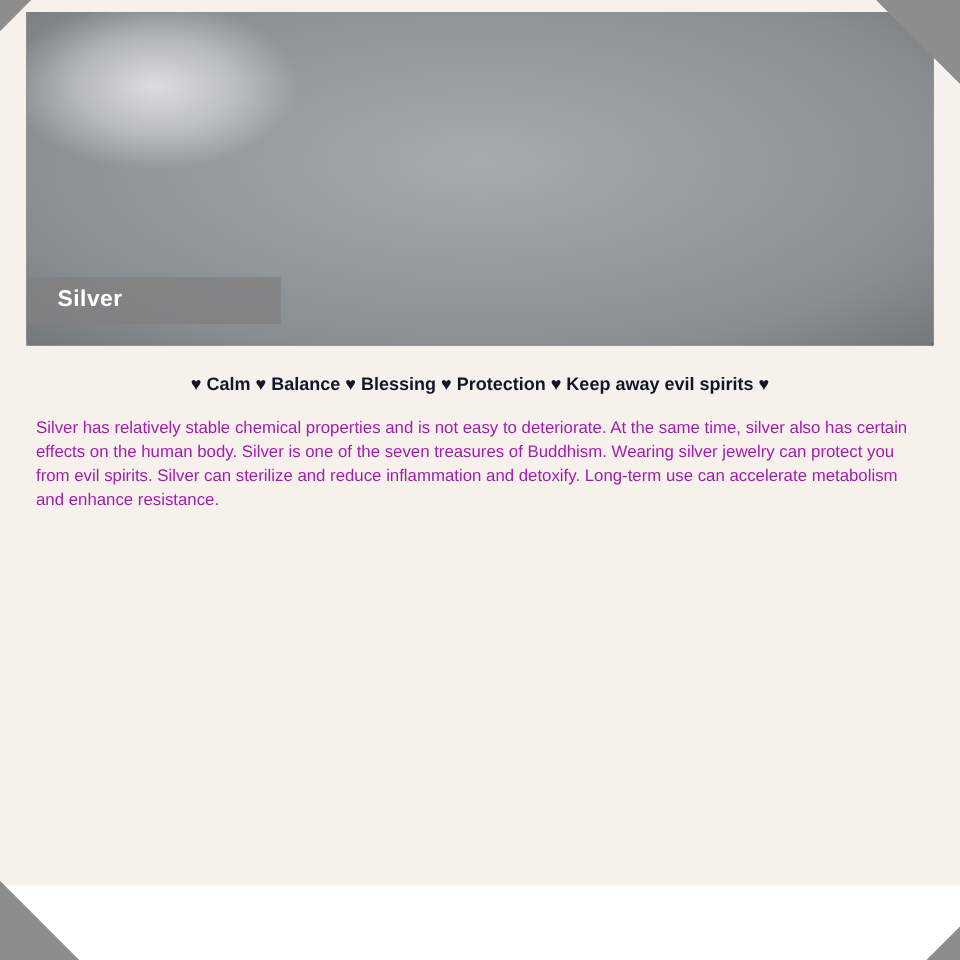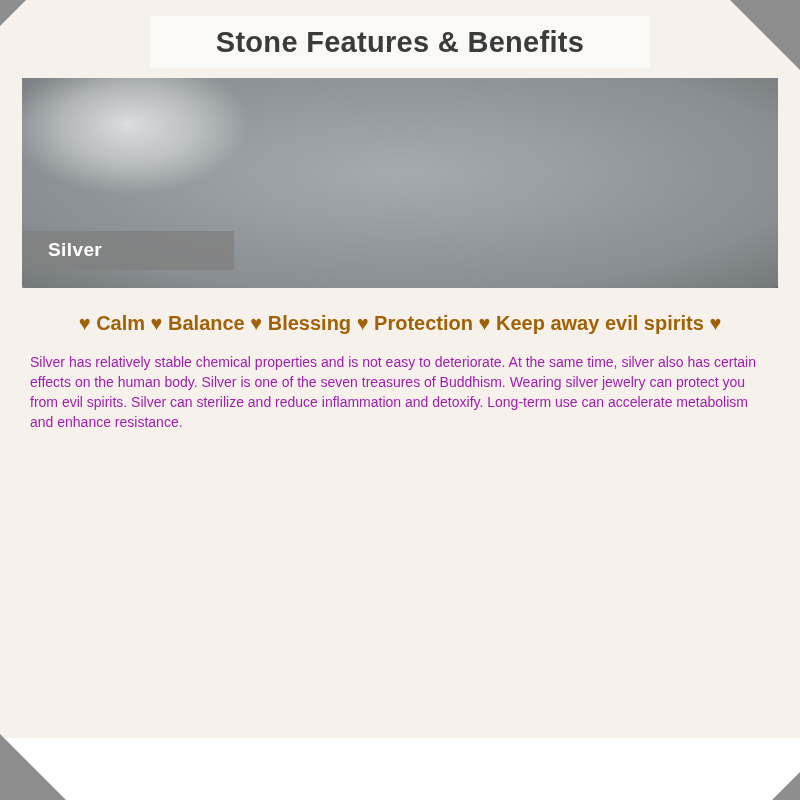--- a/index.html
+++ b/index.html
@@ -99,21 +99,21 @@
     font-weight: bold;
     color: #3b3b3b;
     letter-spacing: 0.3px;
   }
 
   
   .photo {
     position: relative;
     z-index: 5;
     margin: 10px 22px 0 22px;
-    height: 210px;
+    height: 278px;
     overflow: hidden;
     background: #9aa0a4;
   }
   .photo-img {
     position: absolute;
     inset: 0;
     background:
       radial-gradient(ellipse 120px 70px at 14% 22%, #f2f4f5 0%, #c9ced1 55%, #9ba1a5 100%),
       radial-gradient(ellipse 150px 90px at 44% 14%, #e9ecee 0%, #b9bfc3 60%, #8e9498 100%),
       radial-gradient(ellipse 130px 80px at 76% 20%, #eef0f2 0%, #c2c7cb 55%, #959b9f 100%),
@@ -149,23 +149,23 @@
     font-size: 19px;
     font-weight: bold;
     letter-spacing: 0.4px;
   }
 
   
   .benefits {
     position: relative;
     z-index: 7;
     margin: 24px 26px 0 26px;
-    font-size: 20px;
-    font-weight: bold;
-    color: #a16207;
+    font-size: 15px;
+    font-weight: bold;
+    color: #0f172a;
     text-align: center;
     white-space: nowrap;
   }
 
   
   .body-copy {
     position: relative;
     z-index: 7;
     margin: 18px 30px 0 30px;
     font-size: 14px;
@@ -179,23 +179,20 @@
 <div class="page">
 
   <div class="white-bottom"></div>
 
   <div class="corner corner-tl"></div>
   <div class="corner corner-tr"></div>
   <div class="corner corner-bl"></div>
   <div class="corner corner-br"></div>
 
 
-  <div class="title-band">
-    <div class="title-text">Stone Features &amp; Benefits</div>
-  </div>
 
   <div class="photo">
     <div class="photo-img"></div>
     <div class="photo-grain"></div>
     <div class="photo-vignette"></div>
     <div class="photo-caption">Silver</div>
   </div>
 
   <div class="benefits">♥ Calm ♥ Balance ♥ Blessing ♥ Protection ♥ Keep away evil spirits ♥</div>
 

